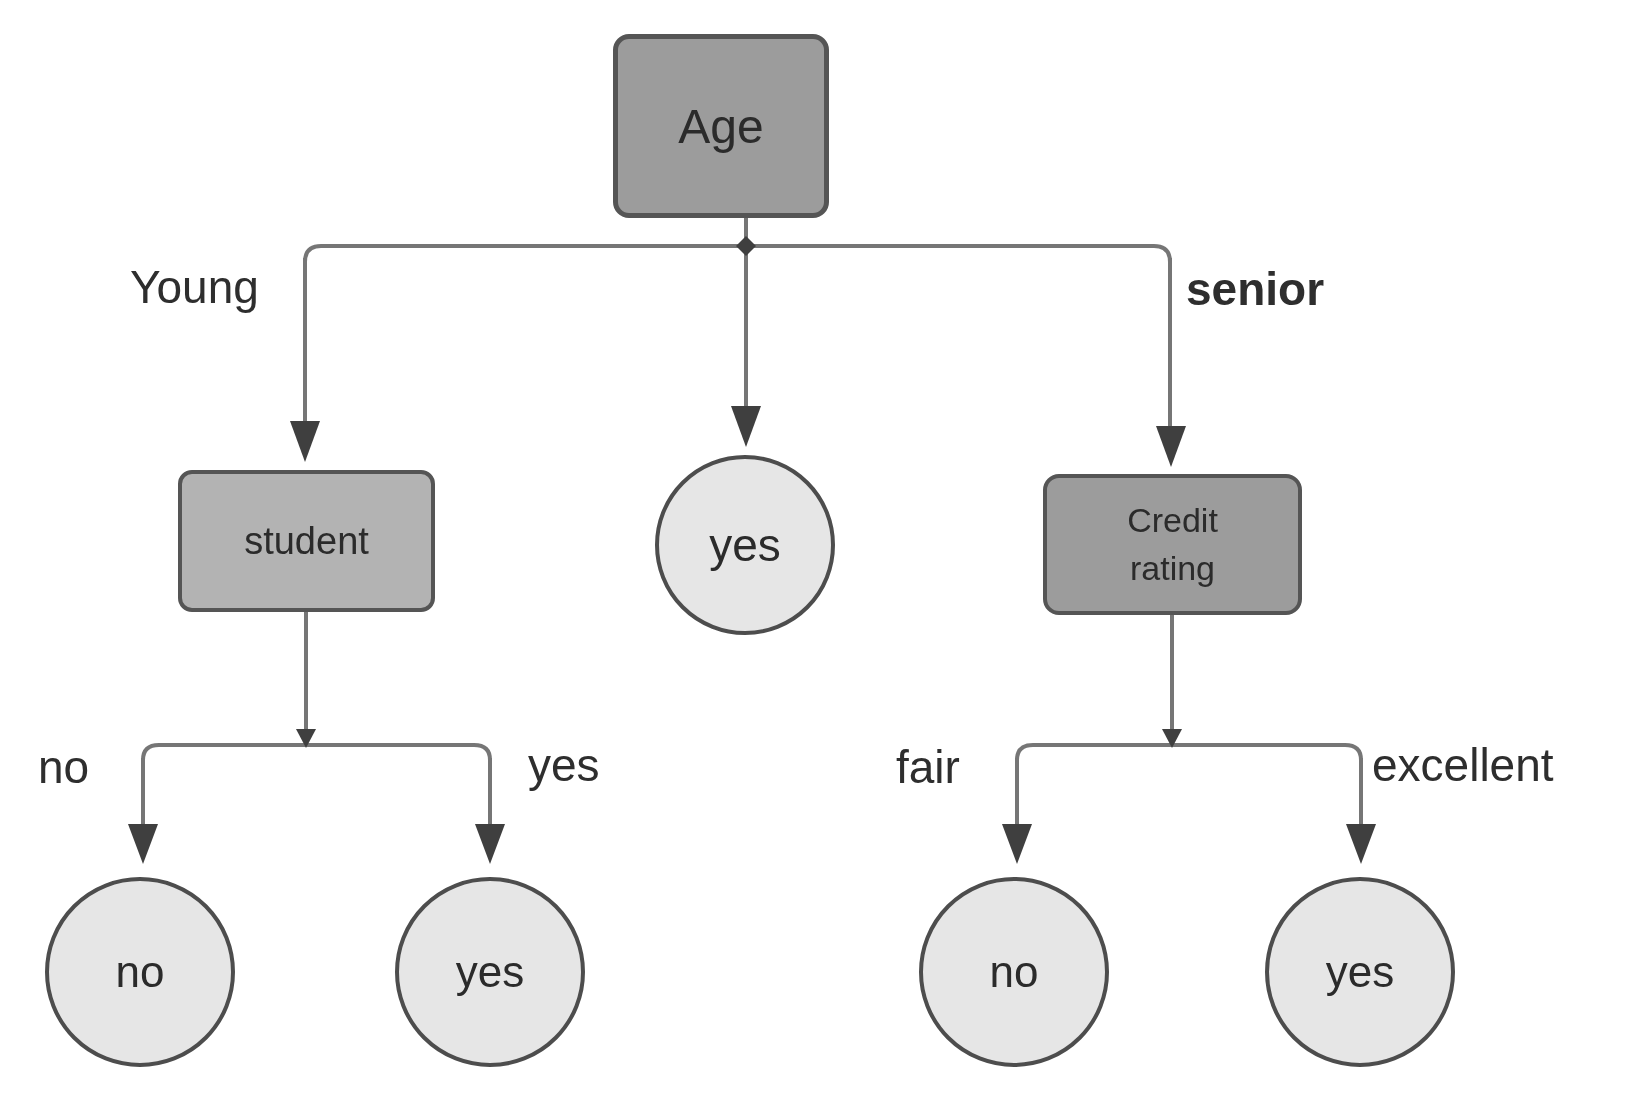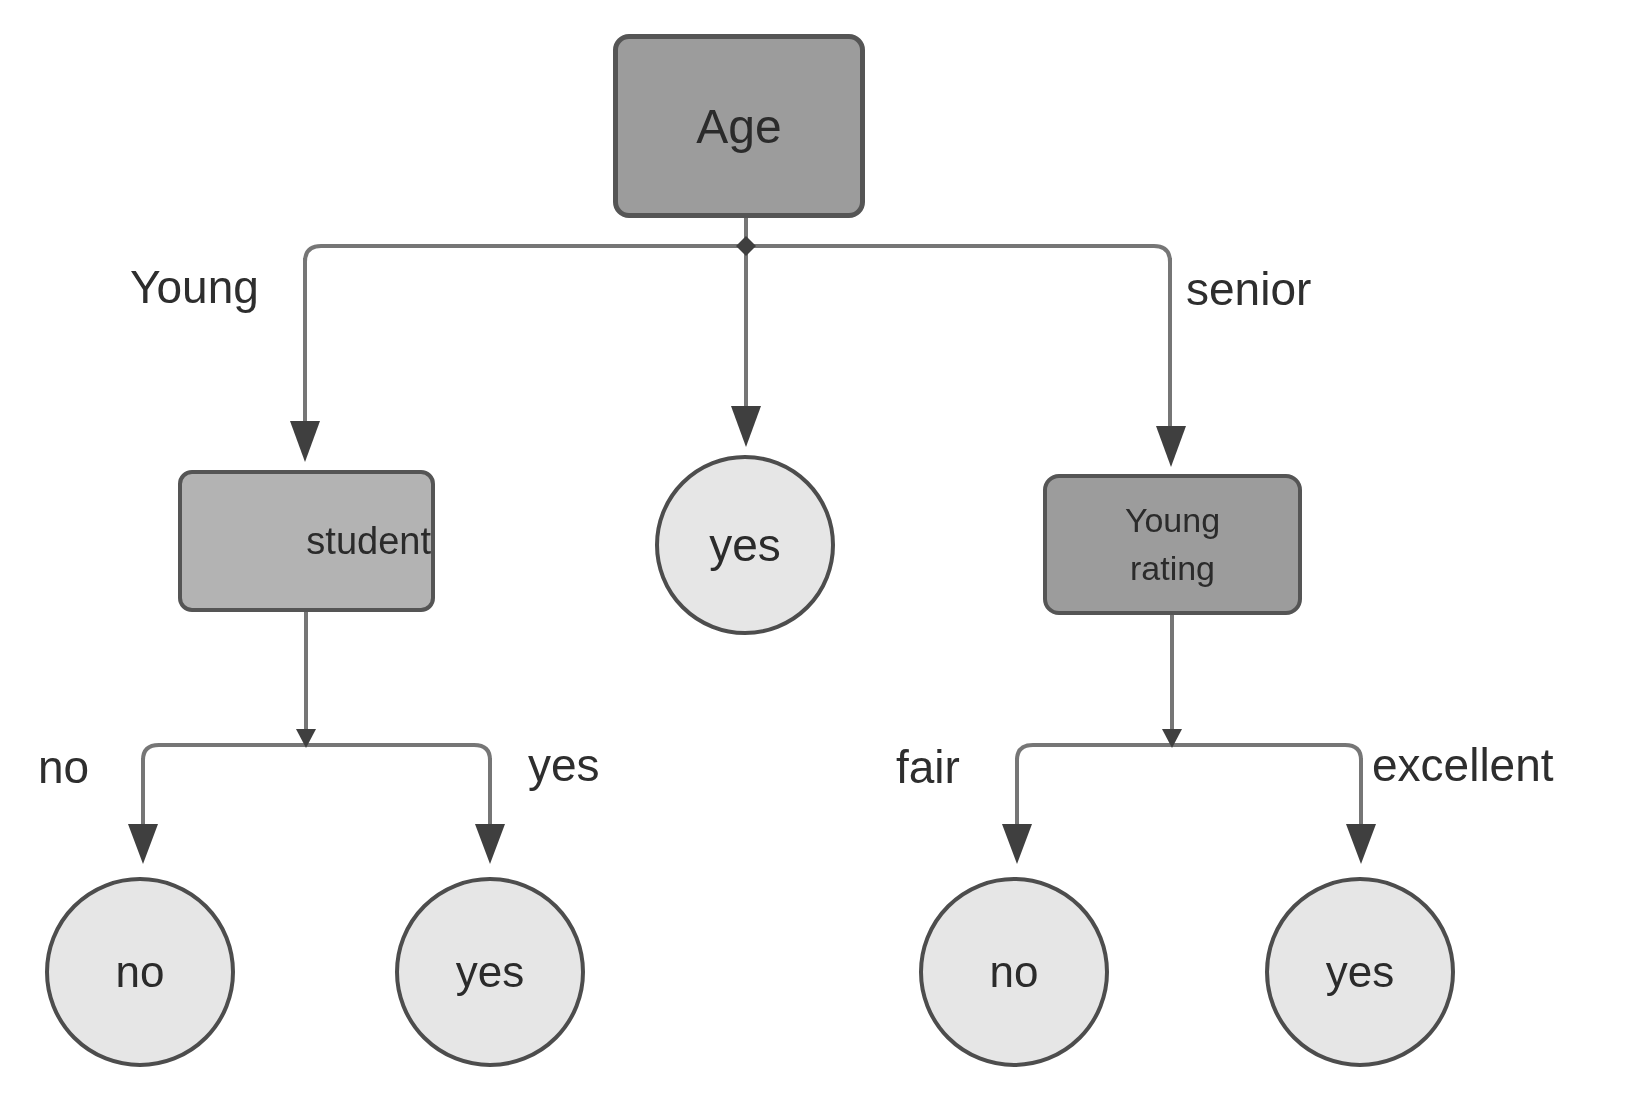--- a/index.html
+++ b/index.html
@@ -32,21 +32,21 @@
     border:4px solid var(--leaf-border,#4d4d4d);
     border-radius:50%;
   }
   .edge-label{
     position:absolute;color:var(--label-text,#2e2e2e);
     font-size:46px;line-height:1.1;white-space:nowrap;
   }
   .fs48{font-size:48px;}
   .fs46{font-size:46px;}
   .fs44{font-size:44px;}
-  .fs38{font-size:38px;justify-content:flex-end;}
+  .fs38{font-size:38px;}
   .credit-label{font-size:34px;line-height:1.4;width:150px;}
   .alignR{text-align:left;}
 </style>
 </head>
 <body>
 
 <div class="stage">
 
   <svg class="wires" width="1632" height="1116" viewBox="0 0 1632 1116">
 
@@ -73,30 +73,30 @@
 
     <path d="M1172 615 L1172 742"></path>
     <path d="M1017 760 Q1017 745 1033 745 L1345 745 Q1361 745 1361 760"></path>
     <path d="M1017 758 L1017 824"></path>
     <path d="M1361 758 L1361 824"></path>
     <polygon points="1172,748 1162,729 1182,729" class="junction"></polygon>
     <polygon points="1017,864 1002,824 1032,824"></polygon>
     <polygon points="1361,864 1346,824 1376,824"></polygon>
   </svg>
 
-  <div class="node decision fs48" style="left:613px;top:34px;width:252px;height:184px;">
+  <div class="node decision fs48" style="left:613px;top:34px;width:216px;height:184px;">
     <span>Age</span>
   </div>
 
   <div class="node decision light fs38" style="left:178px;top:470px;width:257px;height:142px;">
     <span>student</span>
   </div>
 
   <div class="node decision" style="left:1043px;top:474px;width:259px;height:141px;border-width:4px;">
-    <span class="credit-label">Young rating</span>
+    <span class="credit-label">Credit rating</span>
   </div>
 
   <div class="node leaf fs46" style="left:655px;top:455px;width:180px;height:180px;">
     <span>yes</span>
   </div>
 
   <div class="node leaf fs44" style="left:45px;top:877px;width:190px;height:190px;">
     <span>no</span>
   </div>
 
@@ -108,21 +108,21 @@
     <span>no</span>
   </div>
 
   <div class="node leaf fs44" style="left:1265px;top:877px;width:190px;height:190px;">
     <span>yes</span>
   </div>
 
   <div class="edge-label alignR" style="left:130px;top:262px;width:168px;">Young</div>
 
 
-  <div class="edge-label" style="left:1186px;top:264px;">senior</div>
+  <div class="edge-label" style="left:1186px;top:264px;font-weight:bold;">senior</div>
 
   <div class="edge-label alignR" style="left:38px;top:742px;width:88px;">no</div>
 
   <div class="edge-label" style="left:528px;top:740px;">yes</div>
 
   <div class="edge-label alignR" style="left:896px;top:742px;width:104px;">fair</div>
 
   <div class="edge-label" style="left:1372px;top:740px;text-align:center;">excellent</div>
 
 </div>

